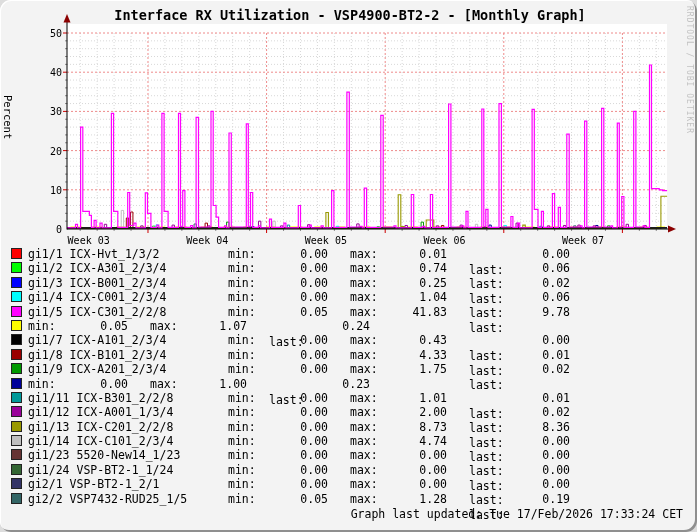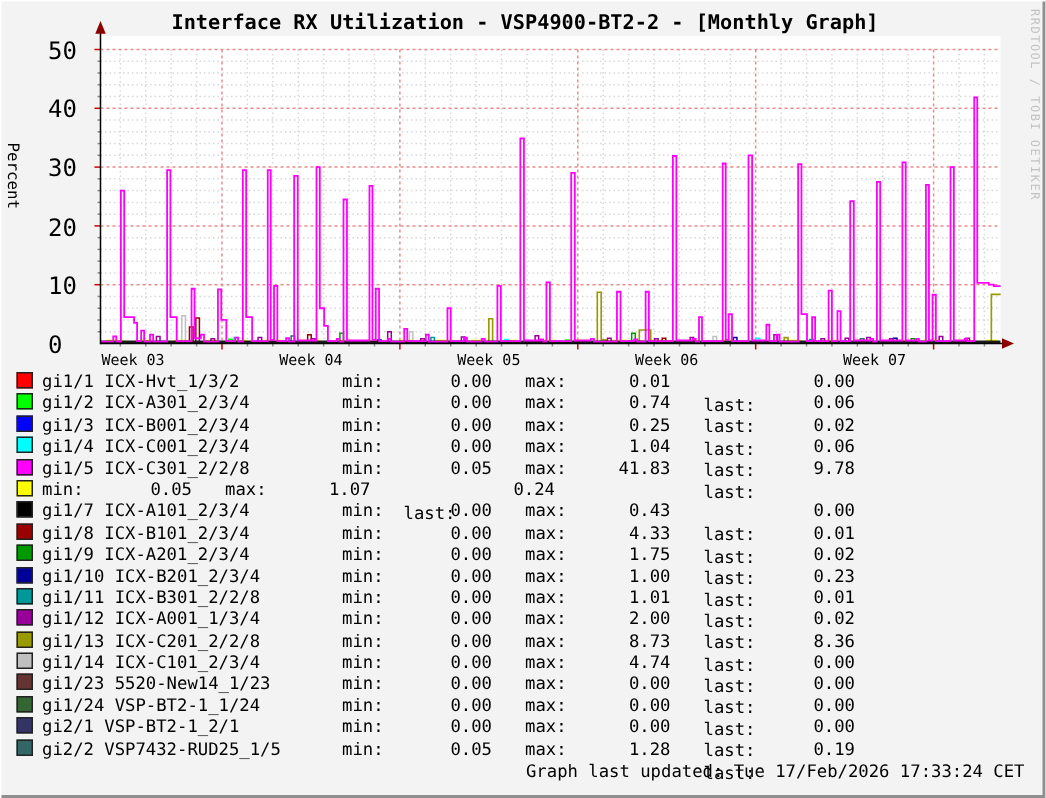--- a/index.html
+++ b/index.html
@@ -1,28 +1,29 @@
 <!DOCTYPE html>
 <html><head>
 <meta charset="utf-8">
 <style>
   html,body{margin:0;padding:0;background:#ddd;}
   .graph{
     position:relative;width:697px;height:532px;background:#f3f3f3;
     font-family:"DejaVu Sans Mono", monospace;color:#000;overflow:hidden;
     box-shadow: inset 1px 1px 0 #ffffff, inset -2px -2px 0 #8f8f8f;
+    border-radius: 11px;
   }
   .title{position:absolute;left:20px;top:7px;width:660px;text-align:center;
     font-size:13.5px;font-weight:bold;letter-spacing:0px;white-space:pre;}
   .watermark{position:absolute;right:3px;top:6px;color:#c2c2c2;font-size:8px;
     writing-mode:vertical-rl;text-orientation:sideways;letter-spacing:1px;white-space:pre;}
   .ylabel{position:absolute;left:2px;top:95px;font-size:10.5px;
     writing-mode:vertical-rl;text-orientation:sideways;white-space:pre;}
   svg#plot{position:absolute;left:0;top:0;}
-  .ytick{position:absolute;width:30px;font-size:16px;line-height:11px;}
+  .ytick{position:absolute;width:30px;text-align:right;font-size:10px;line-height:11px;}
   .xtick{position:absolute;width:70px;text-align:center;font-size:10px;line-height:11px;white-space:pre;}
   #legend{position:absolute;left:11px;top:248px;}
   .lrow{display:flex;height:14.4px;font-size:11.5px;line-height:13px;white-space:pre;}
   .sw{display:inline-block;width:9px;height:9px;border:1px solid #222;margin-right:6px;flex:none;}
   .lab{display:inline-block;width:200px;flex:none;}
   .k1{display:inline-block;width:34px;flex:none;}
   .v1{display:inline-block;width:66px;text-align:right;flex:none;}
   .k2{display:inline-block;width:35px;margin-left:22px;flex:none;}
   .v2{display:inline-block;width:62px;text-align:right;flex:none;}
   .k3{display:inline-block;width:43px;margin-left:22px;flex:none;margin-top:16px;}
@@ -345,21 +346,20 @@
       <span class="k1">min:</span>
       <span class="v1">0.00</span>
       <span class="k2">max:</span>
       <span class="v2">1.75</span>
       <span class="k3">last:</span>
       <span class="v3">0.02</span>
     </div>
 
     <div class="lrow">
       <span class="sw" style="background: rgb(0, 0, 153);"></span>
-      <span class="lab">gi1/10 ICX-B201_2/3/4</span>
       <span class="k1">min:</span>
       <span class="v1">0.00</span>
       <span class="k2">max:</span>
       <span class="v2">1.00</span>
       <span class="k3">last:</span>
       <span class="v3">0.23</span>
     </div>
 
     <div class="lrow">
       <span class="sw" style="background: rgb(0, 153, 153);"></span>

